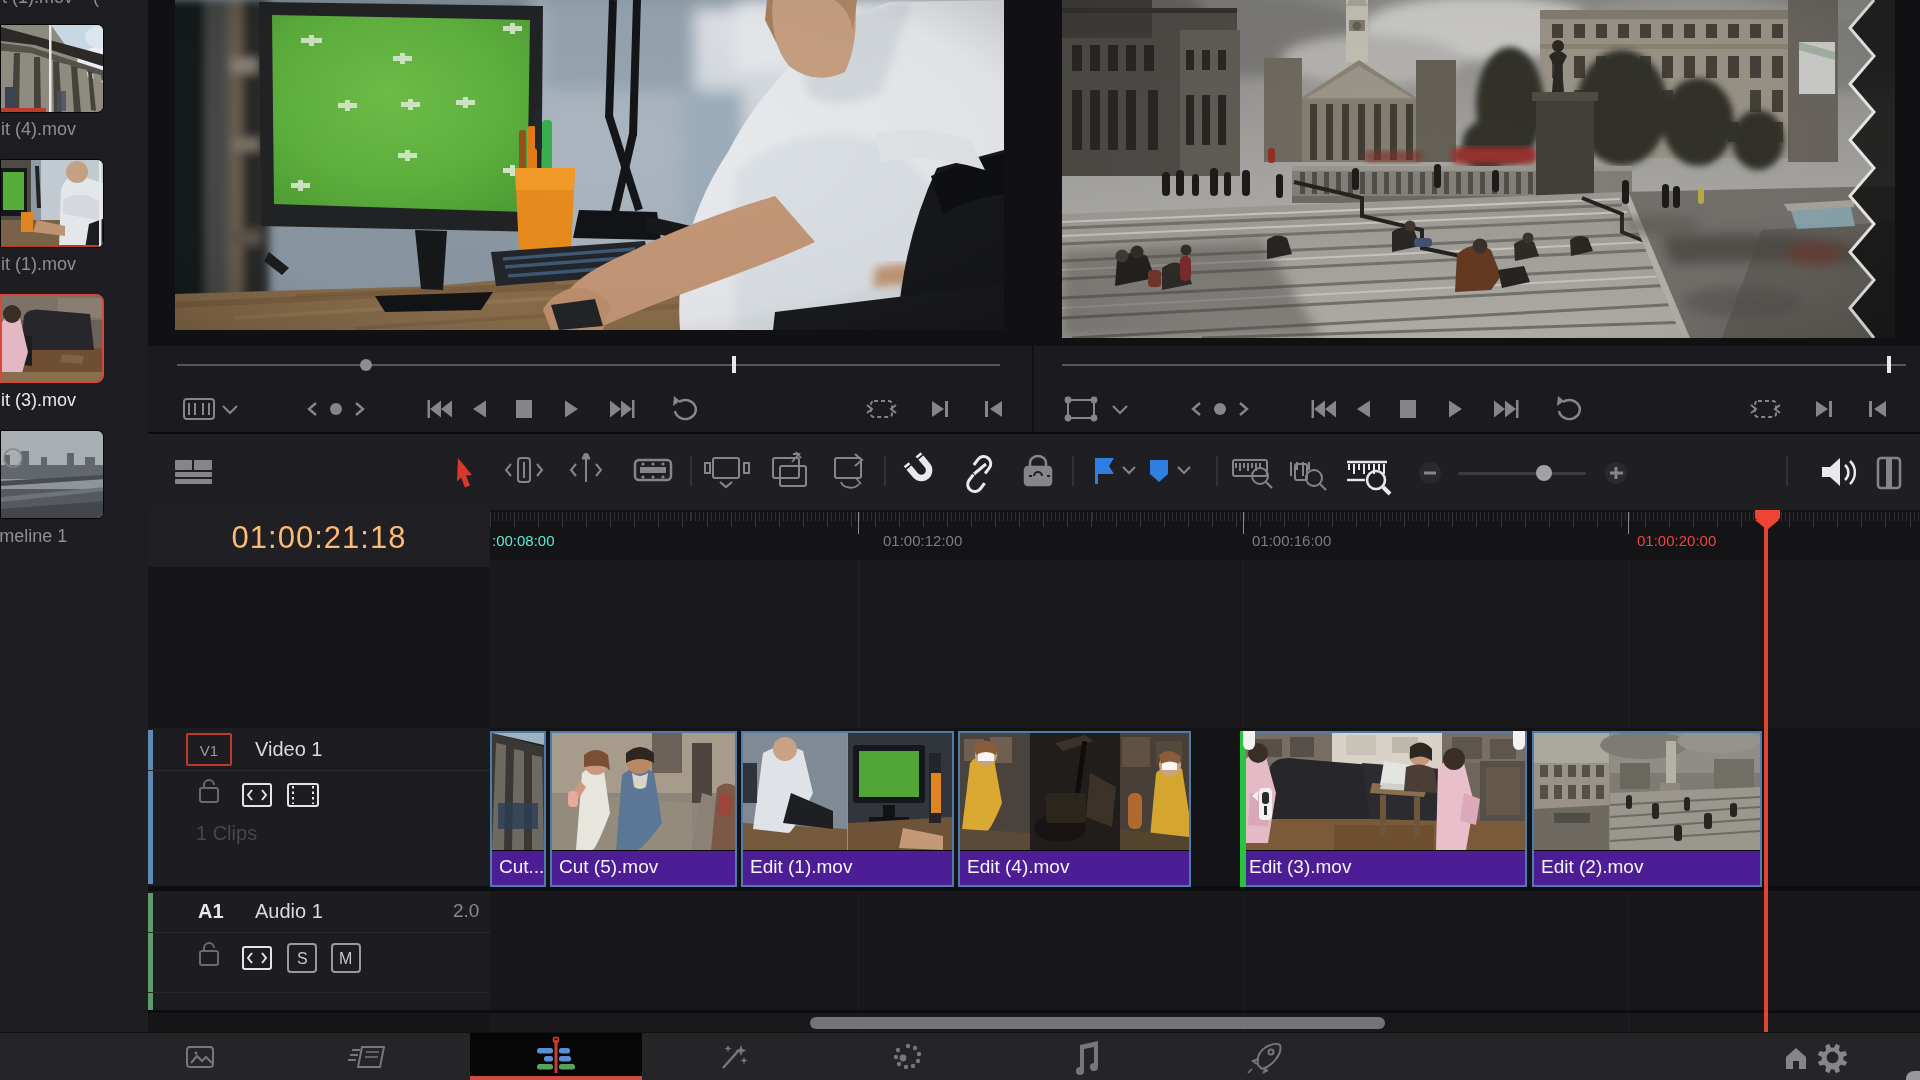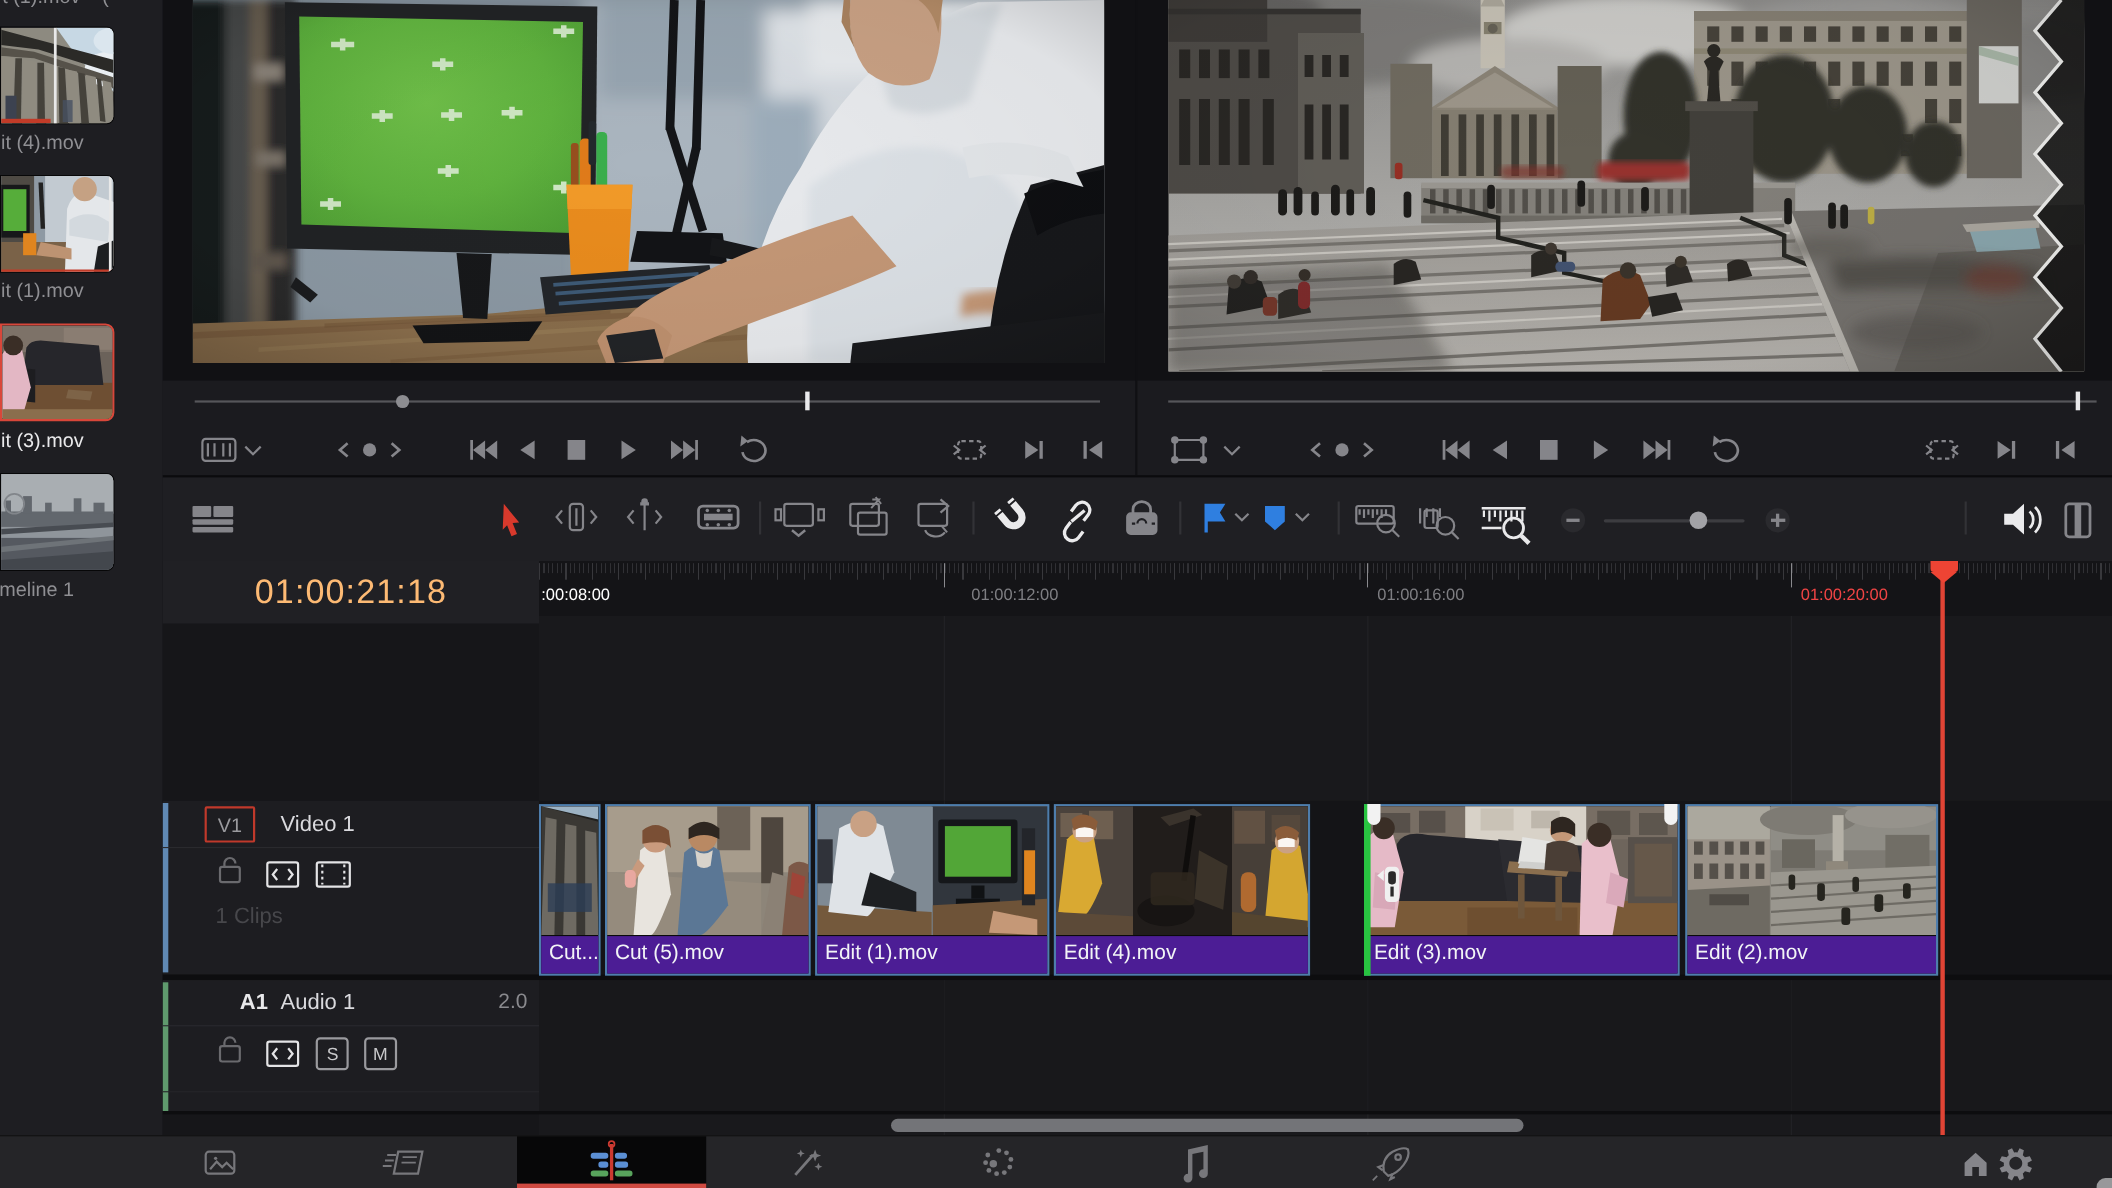--- a/index.html
+++ b/index.html
@@ -695,37 +695,37 @@
   </div>
 
   <div class="abs" id="timeline" style="left:148px;top:510px;width:1772px;height:522px;background:#19191c;">
 
     <div class="abs" style="left:342px;top:0;width:1430px;height:50px;background:#141417;"></div>
 
     <div class="abs" style="left:342px;top:2px;width:1430px;height:9px;background:repeating-linear-gradient(90deg,#303034 0 1px,transparent 1px 4.01px);"></div>
     <div class="abs" style="left:342px;top:2px;width:1430px;height:15px;background:repeating-linear-gradient(90deg,#38383c 0 1px,transparent 1px 24.06px);"></div>
     <div class="abs" style="left:325px;top:2px;width:1447px;height:22px;background:repeating-linear-gradient(90deg,#8a8a8e 0 1px,transparent 1px 385px);"></div>
 
-    <div class="abs" style="left:344px;top:22px;color:#ffffff;font-size:15px;">:00:08:00</div>
+    <div class="abs" style="left:344px;top:22px;color:#5eead4;font-size:15px;">:00:08:00</div>
     <div class="abs" style="left:719px;top:22px;color:#7e7e82;font-size:15px;margin-left:16px;">01:00:12:00</div>
     <div class="abs" style="left:1104px;top:22px;color:#7e7e82;font-size:15px;">01:00:16:00</div>
     <div class="abs" style="left:1489px;top:22px;color:#ef4444;font-size:15px;">01:00:20:00</div>
 
     <div class="abs" style="left:0;top:0;width:342px;height:57px;background:#202024;">
       <div class="abs" style="left:0;top:10px;width:342px;text-align:center;color:#fdba74;font-size:31px;letter-spacing:1px;">01:00:21:18</div>
     </div>
     <div class="abs" style="left:0;top:57px;width:342px;height:465px;background:#161619;"></div>
 
     <div class="abs" style="left:710px;top:50px;width:1px;height:472px;background:#232327;"></div>
     <div class="abs" style="left:1095px;top:50px;width:1px;height:472px;background:#232327;"></div>
     <div class="abs" style="left:1480px;top:50px;width:1px;height:472px;background:#232327;"></div>
 
     <div class="abs" style="left:0;top:218px;width:342px;height:158px;background:#1d1d21;">
       <div class="abs" style="left:0;top:2px;width:5px;height:154px;background:#6089b4;"></div>
-      <div class="abs" style="left:38px;top:5px;width:46px;height:33px;border:2px solid #c0392b;border-radius:2px;color:#9a9a9e;font-size:18px;text-align:center;line-height:31px;">V1</div>
+      <div class="abs" style="left:38px;top:5px;width:46px;height:33px;border:2px solid #c0392b;border-radius:2px;color:#9a9a9e;font-size:15px;text-align:center;line-height:31px;">V1</div>
       <div class="abs" style="left:107px;top:10px;color:#dadade;font-size:20px;">Video 1</div>
       <div class="abs" style="left:0;top:42px;width:342px;height:1px;background:#2a2a2e;"></div>
       <svg class="abs" style="left:48px;top:48px;" width="180" height="36" viewBox="0 0 180 36">
         <g fill="none" stroke="#6a6a6e" stroke-width="2">
           <rect x="4" y="12" width="18" height="14" rx="2"></rect>
           <path d="M8,12 v-3 a5,5 0 0 1 10,0"></path>
         </g>
         <g fill="none" stroke="#e4e4e6" stroke-width="2">
           <rect x="47" y="8" width="28" height="22" rx="2"></rect>
           <path d="M56,14 l-4,5 l4,5 M66,14 l4,5 l-4,5"></path>
@@ -738,21 +738,21 @@
     </div>
     <div class="abs" style="left:342px;top:218px;width:1430px;height:158px;background:#141417;"></div>
     <div class="abs" style="left:710px;top:218px;width:1px;height:158px;background:#1d1d21;"></div>
     <div class="abs" style="left:1095px;top:218px;width:1px;height:158px;background:#1d1d21;"></div>
     <div class="abs" style="left:1480px;top:218px;width:1px;height:158px;background:#1d1d21;"></div>
 
     <div class="abs" style="left:0;top:376px;width:1772px;height:5px;background:#0d0d0f;"></div>
 
     <div class="abs" style="left:0;top:381px;width:342px;height:119px;background:#1d1d21;">
       <div class="abs" style="left:0;top:2px;width:5px;height:117px;background:#5f9a6d;"></div>
-      <div class="abs" style="left:50px;top:9px;color:#e8e8ea;font-size:20px;font-weight:bold;margin-left:20px;">A1</div>
+      <div class="abs" style="left:50px;top:9px;color:#e8e8ea;font-size:20px;font-weight:bold;">A1</div>
       <div class="abs" style="left:107px;top:9px;color:#dadade;font-size:20px;text-align:center;">Audio 1</div>
       <div class="abs" style="left:305px;top:9px;color:#8a8a8e;font-size:19px;">2.0</div>
       <div class="abs" style="left:0;top:41px;width:342px;height:1px;background:#2a2a2e;"></div>
       <svg class="abs" style="left:48px;top:46px;" width="220" height="40" viewBox="0 0 220 40">
         <g fill="none" stroke="#6a6a6e" stroke-width="2">
           <rect x="4" y="14" width="18" height="14" rx="2"></rect>
           <path d="M8,14 v-3 a5,5 0 0 1 10,0"></path>
         </g>
         <g fill="none" stroke="#e4e4e6" stroke-width="2">
           <rect x="47" y="10" width="28" height="22" rx="2"></rect>

